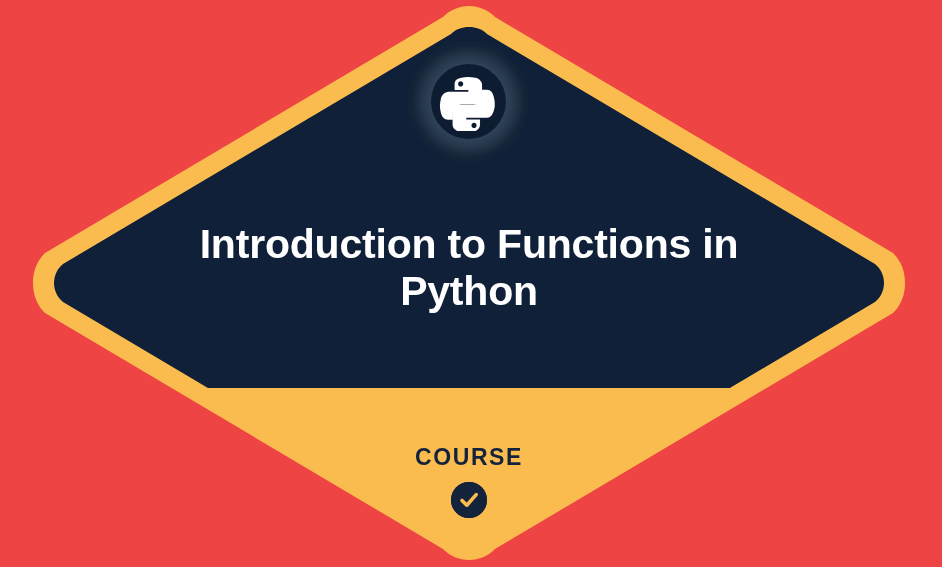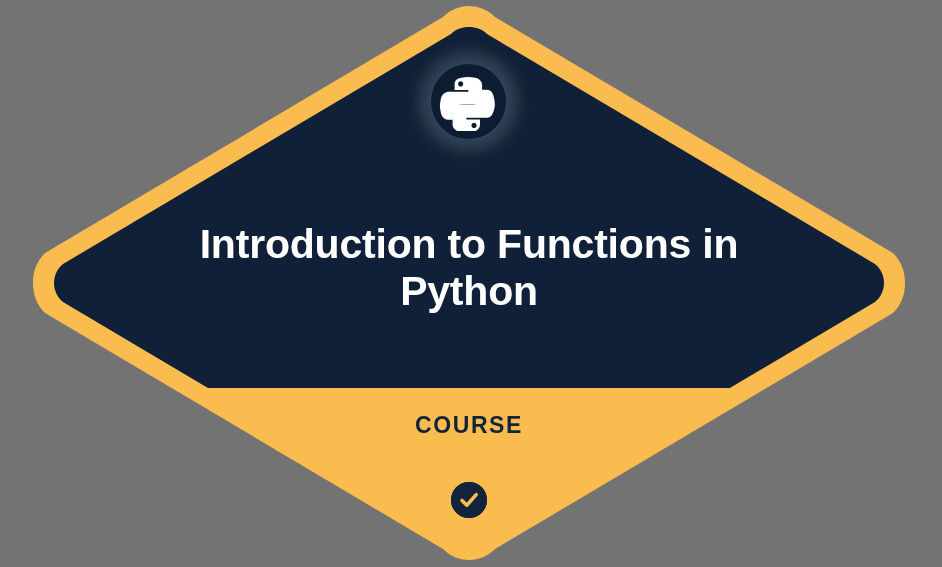--- a/index.html
+++ b/index.html
@@ -12,21 +12,21 @@
     height: 567px;
     overflow: hidden;
     font-family: "Liberation Sans", sans-serif;
     -webkit-font-smoothing: antialiased;
   }
 
   #badge-stage {
     position: relative;
     width: 942px;
     height: 567px;
-    background: #737373;
+    background: #ef4444;
   }
 
   
   .badge-svg {
     position: absolute;
     left: 0;
     top: 0;
     width: 942px;
     height: 567px;
     display: block;
@@ -106,21 +106,21 @@
     top: 408px;
     width: 496px;
     text-align: center;
     color: #14233c;
     font-family: "Liberation Sans", sans-serif;
     font-size: 23px;
     font-weight: bold;
     line-height: 35px;
     letter-spacing: 1.6px;
   }
-  .caption .cap-line { display: block; }
+  .caption .cap-line { display: block; margin-top: 32px; }
 
   
   .check-badge {
     position: absolute;
     left: 451px;
     top: 482px;
     width: 36px;
     height: 36px;
     border-radius: 50%;
     background: #14233c;

